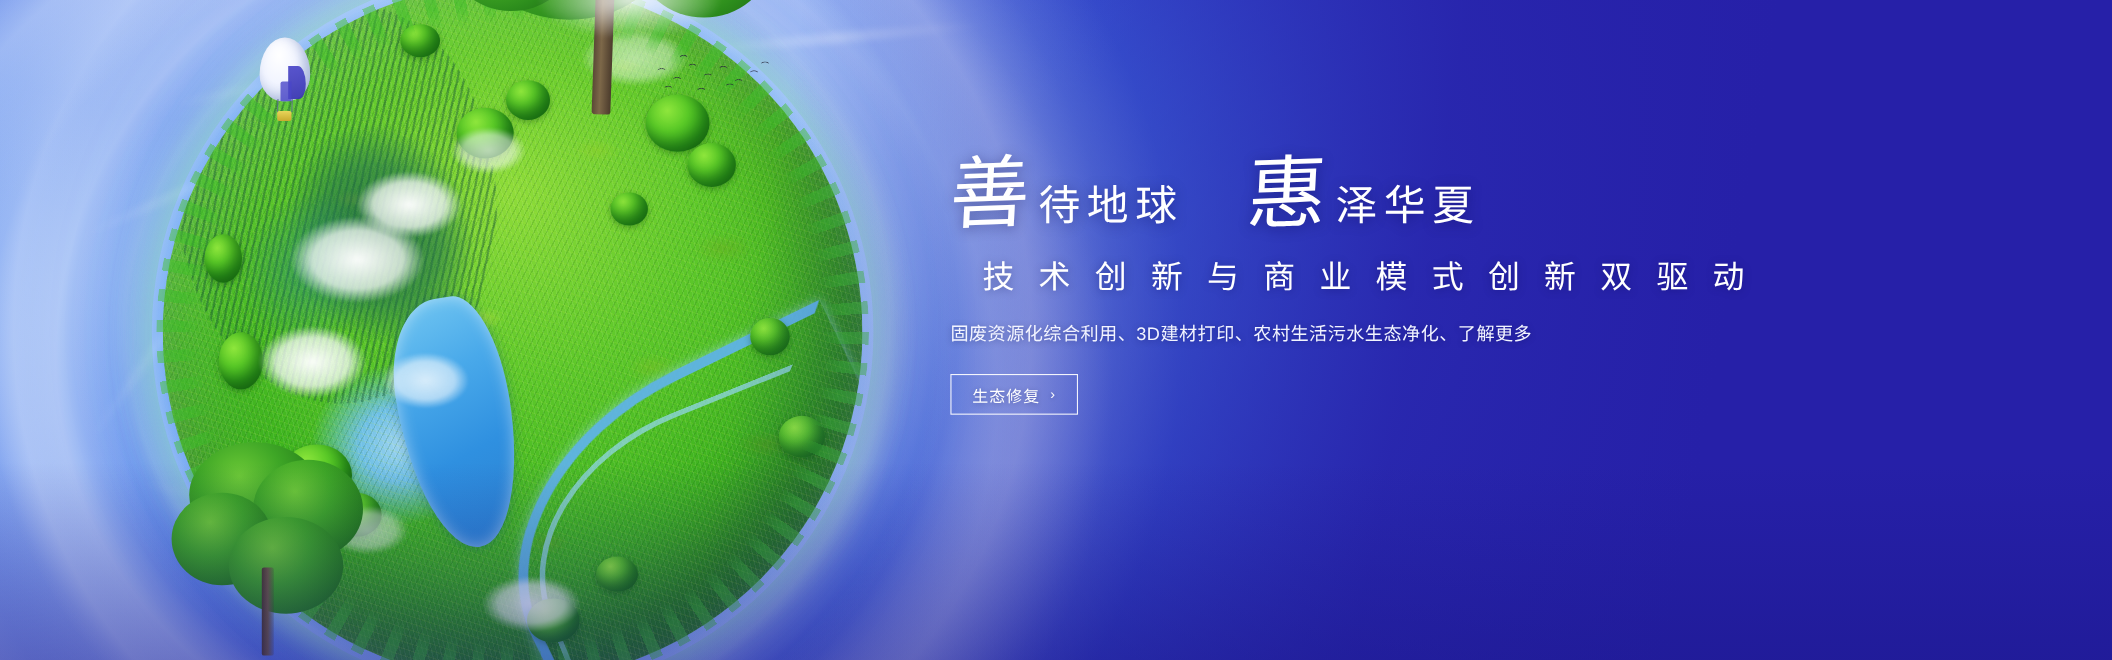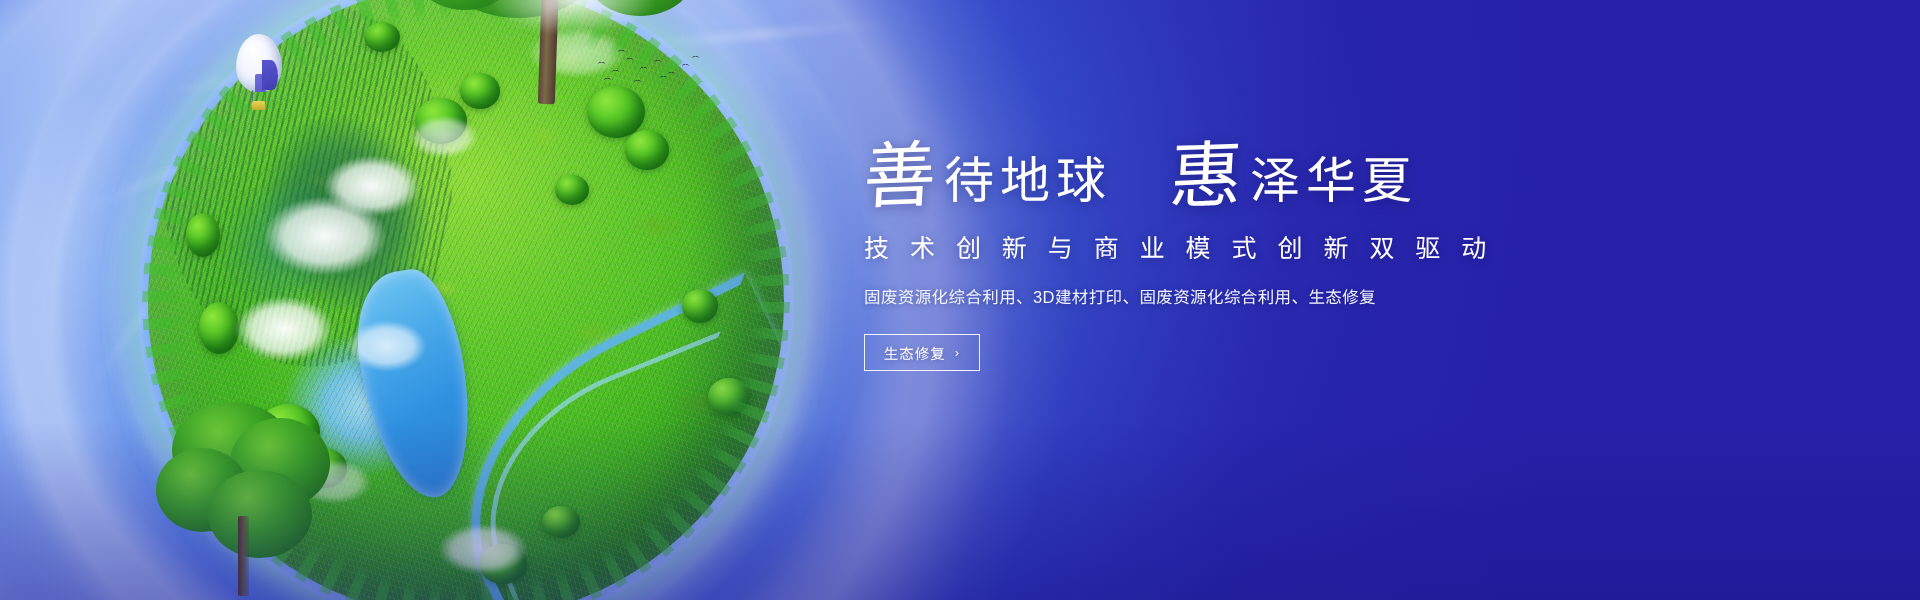--- a/index.html
+++ b/index.html
@@ -261,35 +261,36 @@
   .hl-big{
     font-family:"DejaVu Serif","Liberation Serif",serif;
     font-size:72px;line-height:.96;font-weight:400;
     letter-spacing:0;
     transform:skewX(-5deg) rotate(-2deg);
     transform-origin:bottom left;
     display:inline-block;
   }
   .hl-small{
     font-family:"DejaVu Serif","Liberation Serif",serif;
-    font-size:50px;line-height:1;font-weight:400;
+    font-size:38px;line-height:1;font-weight:400;
     letter-spacing:6px;
     margin-left:10px;
     padding-bottom:6px;
     display:inline-block;
   }
   .hl-gap{display:inline-block;width:56px;}
 
   .subtitle{
-    font-size:25px;
+    font-size:29px;
     letter-spacing:7px;
     font-weight:400;
     margin:16px 0 0 2px;
     text-shadow:0 1px 8px rgba(10,8,70,.35);
     white-space:nowrap;
+    text-align:center;
   }
   .desc{
     font-size:16.5px;
     letter-spacing:.4px;
     margin:20px 0 0 2px;
     color:#f2f4ff;
     text-shadow:0 1px 6px rgba(10,8,70,.35);
     white-space:nowrap;
   }
   .cta{
@@ -413,21 +414,21 @@
     <h1 class="headline">
       <span class="hl-big">善</span>
       <span class="hl-small">待地球</span>
       <span class="hl-gap"></span>
       <span class="hl-big">惠</span>
       <span class="hl-small">泽华夏</span>
     </h1>
 
     <div class="subtitle">技 术 创 新 与 商 业 模 式 创 新 双 驱 动</div>
 
-    <div class="desc">固废资源化综合利用、3D建材打印、固废资源化综合利用、生态修复</div>
+    <div class="desc">固废资源化综合利用、3D建材打印、农村生活污水生态净化、了解更多</div>
 
     <button class="cta">
       <span>生态修复</span>
       <span class="chev">›</span>
     </button>
 
   </div>
 </div>
 
 </body></html>

